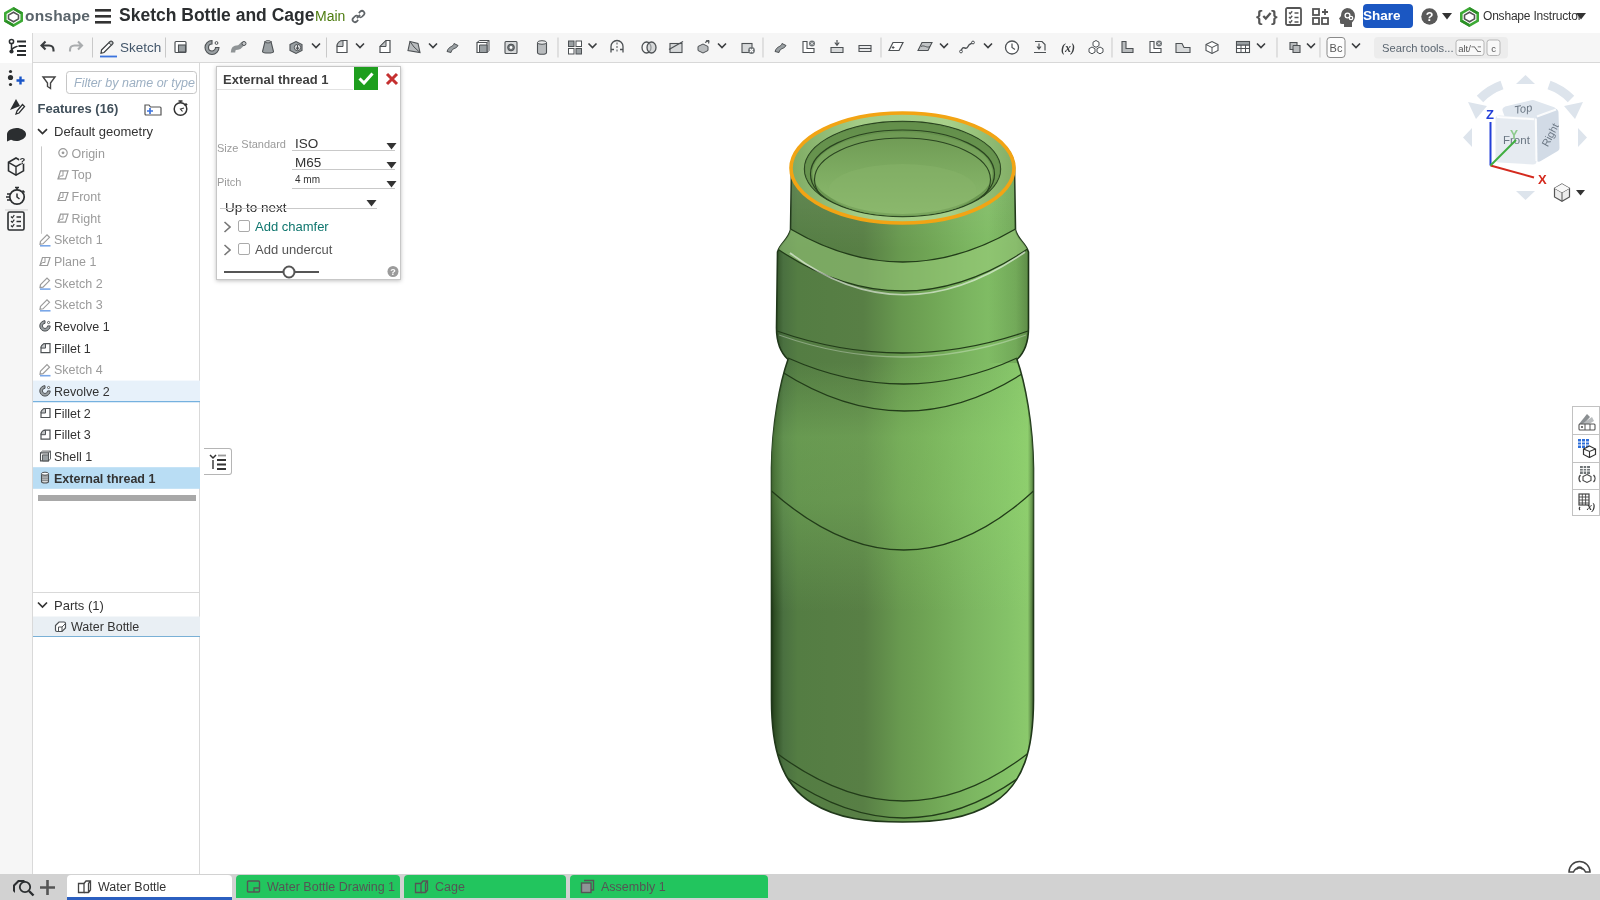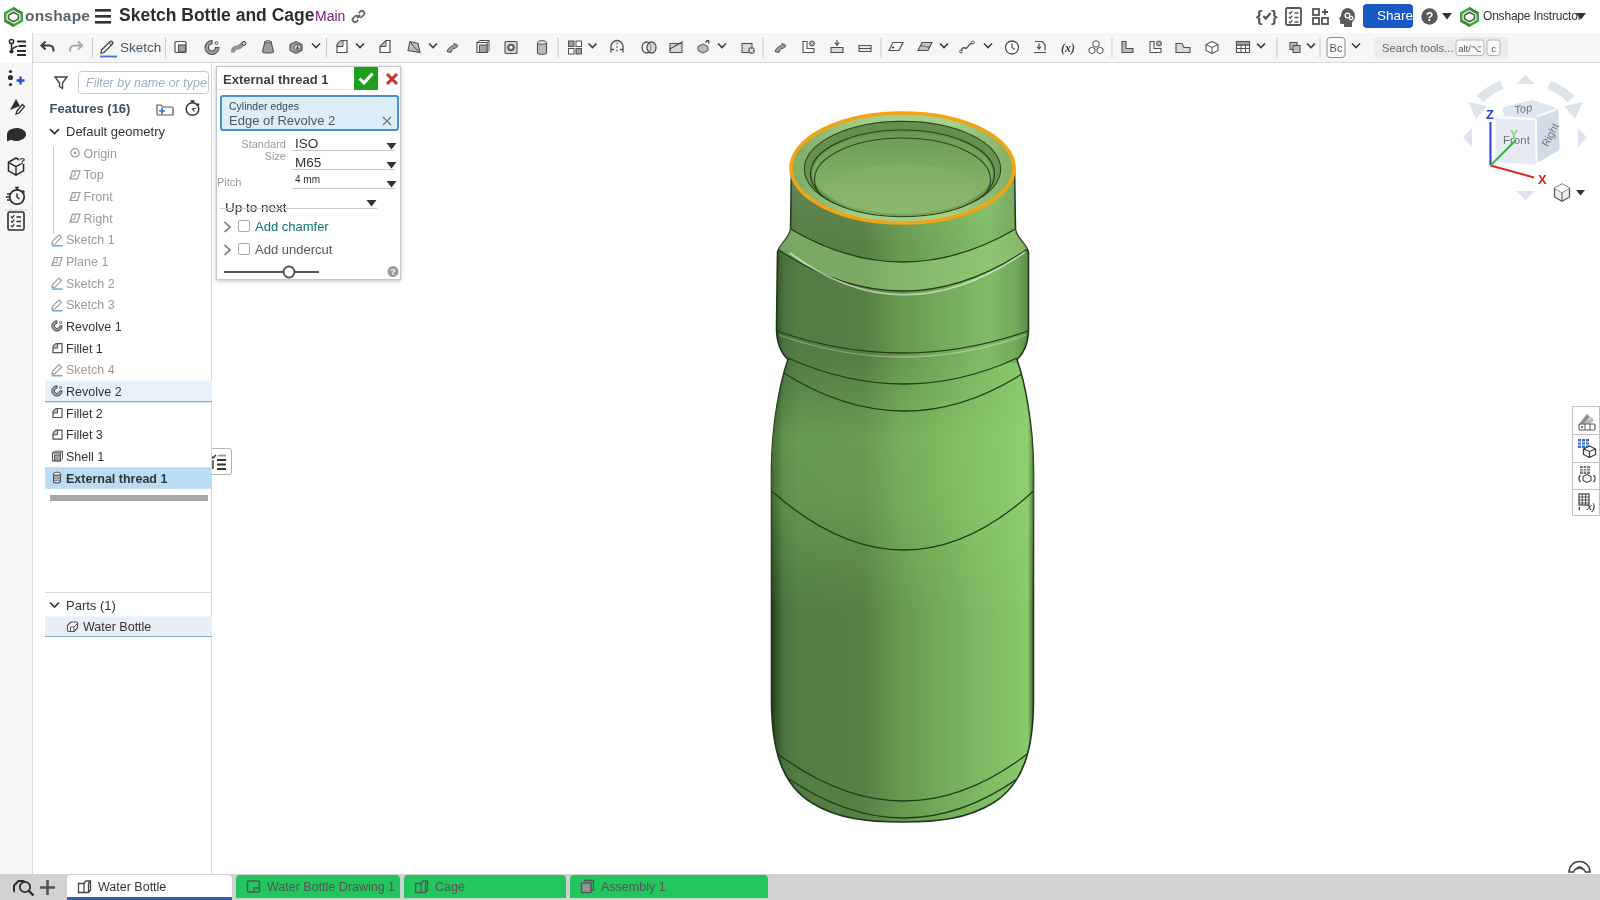--- a/index.html
+++ b/index.html
@@ -2,21 +2,21 @@
 <html><head>
 <meta charset="utf-8">
 <style>
 * { margin:0; padding:0; box-sizing:border-box; }
 html,body { width:1600px; height:900px; overflow:hidden; background:#fff;
   font-family:"Liberation Sans", sans-serif; }
 .abs { position:absolute; }
 #topbar { position:absolute; left:0; top:0; width:1600px; height:33px; background:#fff; }
 #toolbar { position:absolute; left:0; top:33px; width:1600px; height:30px; background:#f6f6f6; border-bottom:1px solid #d8d8d8; }
 #leftstrip { position:absolute; left:0; top:63px; width:33px; height:811px; background:#f6f6f6; border-right:1px solid #d9d9d9; }
-#panel { position:absolute; left:33px; top:63px; width:167px; height:811px; background:#fff; border-right:1px solid #d9d9d9;margin-left:12px; }
+#panel { position:absolute; left:33px; top:63px; width:167px; height:811px; background:#fff; border-right:1px solid #d9d9d9; }
 #viewport { position:absolute; left:201px; top:63px; width:1399px; height:811px; background:#fff; }
 #bottombar { position:absolute; left:0; top:874px; width:1600px; height:26px; background:#d2d2d2; }
 #dlg { position:absolute; left:216px; top:66px; width:185px; height:214px; background:#fff;
   border:1px solid #c7c7c7; box-shadow:0 1px 4px rgba(0,0,0,.25); font-size:13px; color:#444; }
 .tab { position:absolute; top:1px; height:23px; background:#22c55e; border-radius:4px 4px 0 0;
   font-size:12.5px; color:#555; }
 .tab .tx { position:absolute; top:5px; white-space:nowrap; }
 </style>
 </head>
 <body>
@@ -216,21 +216,21 @@
     <path d="M9.5 5.2 L14.5 8.1 V11.9 L9.5 14.8 L4.5 11.9 V8.1 Z" fill="none" stroke="#555" stroke-width="1.6"></path>
     <path d="M9.5 0 L19 5.5 L16.4 7 L9.5 3 Z M0 14.5 L2.6 13 L9.5 17 L9.5 20 Z" fill="#2c8f27"></path>
   </svg>
   <div class="abs" style="left:25px;top:7px;font-size:15.5px;font-weight:bold;color:#5a646b;letter-spacing:.2px">onshape</div>
   <svg class="abs" style="left:95px;top:9px" width="16" height="15" viewBox="0 0 16 15">
     <rect x="0" y="0" width="16" height="2.6" fill="#333"></rect>
       <rect x="0" y="6" width="16" height="2.6" fill="#333"></rect>
       <rect x="0" y="12" width="16" height="2.6" fill="#333"></rect>
   </svg>
   <div class="abs" style="left:119px;top:5px;font-size:17.5px;font-weight:bold;color:#2b2e30">Sketch Bottle and Cage</div>
-  <div class="abs" style="left:315px;top:8px;font-size:14px;color:#701a75">Main</div>
+  <div class="abs" style="left:315px;top:8px;font-size:14px;color:#4d7c0f">Main</div>
   <svg class="abs" style="left:351px;top:9px" width="15" height="15" viewBox="0 0 24 24" fill="none" stroke="#5f6468" stroke-width="2.8">
     <path d="M9.5 14.5 L14.5 9.5"></path>
     <path d="M12.5 6.5 l2.5-2.5 a3.9 3.9 0 0 1 5.5 5.5 L18 12 a3.9 3.9 0 0 1-5.5 0"></path>
     <path d="M11.5 17.5 L9 20 a3.9 3.9 0 0 1-5.5-5.5 L6 12 a3.9 3.9 0 0 1 5.5 0"></path>
   </svg>
 
   <svg class="abs" style="left:1256px;top:5px" width="22" height="22" viewBox="0 0 22 22">
     <text x="0" y="17" font-size="17" font-weight="bold" fill="#555" font-family="Liberation Sans">{</text>
     <text x="15" y="17" font-size="17" font-weight="bold" fill="#555" font-family="Liberation Sans">}</text>
     <path d="M7.3 11 l2.5 2.6 L14.6 8" fill="none" stroke="#555" stroke-width="2.3"></path>
@@ -244,21 +244,21 @@
     <rect x="1" y="1" width="6" height="6" fill="none" stroke="#555" stroke-width="1.8"></rect>
     <rect x="1" y="10" width="6" height="6" fill="none" stroke="#555" stroke-width="1.8"></rect>
     <rect x="10" y="10" width="6" height="6" fill="none" stroke="#555" stroke-width="1.8"></rect>
     <path d="M13 1 v6 M10 4 h6" stroke="#555" stroke-width="1.8"></path>
   </svg>
   <svg class="abs" style="left:1338px;top:7px" width="19" height="20" viewBox="0 0 19 20">
     <path d="M9 1 a8 8 0 0 1 8 8 c0 3-1.5 5-3 6.5 L14 20 H6 l0-3 H4 c-2 0-2-1-2-2 v-2 L1 11.5 3 9 A8 8 0 0 1 9 1 Z" fill="#5c5c5c"></path>
     <circle cx="9.5" cy="8.5" r="2.4" fill="none" stroke="#fff" stroke-width="1.3"></circle>
     <circle cx="13" cy="11" r="1.7" fill="#5c5c5c" stroke="#fff" stroke-width="1.3"></circle>
   </svg>
-  <div class="abs" style="left:1363px;top:4px;width:50px;height:24px;background:#1b57c2;border-radius:4px;color:#fff;font-size:13.5px;font-weight:normal;text-align:right;line-height:24px">Share</div>
+  <div class="abs" style="left:1363px;top:4px;width:50px;height:24px;background:#1b57c2;border-radius:4px;color:#fff;font-size:13.5px;font-weight:bold;text-align:left;line-height:24px">Share</div>
   <svg class="abs" style="left:1421px;top:8px" width="17" height="17" viewBox="0 0 17 17">
     <circle cx="8.5" cy="8.5" r="8.2" fill="#595959"></circle>
     <text x="8.5" y="12.8" font-size="12.5" font-weight="bold" fill="#fff" text-anchor="middle" font-family="Liberation Sans">?</text>
   </svg>
   <svg class="abs" style="left:1442px;top:13px" width="10" height="7" viewBox="0 0 10 7">
       <path d="M0 0 h10 L5 6.5 Z" fill="#333"></path>
     </svg>
   <svg class="abs" style="left:1460px;top:7px" width="19" height="20" viewBox="0 0 19 20">
     <path d="M9.5 0 L19 5.5 V14.5 L9.5 20 L0 14.5 V5.5 Z" fill="#3daa35"></path>
     <path d="M9.5 3 L16.4 7 V13 L9.5 17 L2.6 13 V7 Z" fill="#fff"></path>
@@ -682,34 +682,27 @@
   <div class="abs" style="left:6px;top:5px;font-size:13px;font-weight:bold;color:#3f3f3f">External thread 1</div>
   <div class="abs" style="left:0;top:22px;width:136px;border-top:1px solid #e2e2e2"></div>
   <div class="abs" style="left:137px;top:0;width:24px;height:23px;background:#1e9e1e">
     <svg style="position:absolute;left:4px;top:5px" width="16" height="13" viewBox="0 0 16 13">
         <path d="M1.5 6.5 L6 11 L14.5 1.5" fill="none" stroke="#fff" stroke-width="3"></path>
       </svg>
   </div>
   <svg class="abs" style="left:168px;top:5px" width="14" height="14" viewBox="0 0 14 14">
       <path d="M2 2 L12 12 M12 2 L2 12" stroke="#c53030" stroke-width="3"></path>
     </svg>
-  <div class="abs" style="left:3px;top:28px;width:179px;height:36px;background:#ddeefa;border:2px solid #4a90d4;border-radius:3px">
-    <div class="abs" style="left:7px;top:3px;font-size:10.5px;color:#3c4a55">Cylinder edges</div>
-    <div class="abs" style="left:7px;top:16px;font-size:13px;color:#555">Edge of Revolve 2</div>
-    <svg class="abs" style="left:160px;top:19px" width="10" height="10" viewBox="0 0 10 10">
-        <path d="M1 1 L9 9 M9 1 L1 9" stroke="#777" stroke-width="1.3"></path>
-      </svg>
-  </div>
   <div class="abs" style="left:0;top:71px;width:69px;text-align:right;font-size:11px;color:#9b9b9b">Standard</div>
   <div class="abs" style="left:78px;top:69px;font-size:13.5px;color:#333">ISO</div>
   <div class="abs" style="left:75px;top:83px;width:103px;border-top:1px solid #c9c9c9"></div>
   <svg class="abs" style="left:169px;top:75px" width="11" height="8" viewBox="0 0 11 8">
       <path d="M0.5 1 h10 L5.5 7.5 Z" fill="#333"></path>
     </svg>
-  <div class="abs" style="left:0;top:83px;width:69px;text-align:right;font-size:11px;color:#9b9b9b">Size</div>
+  <div class="abs" style="left:0;top:75px;width:69px;text-align:left;font-size:11px;color:#9b9b9b">Size</div>
   <div class="abs" style="left:78px;top:88px;font-size:13.5px;color:#333">M65</div>
   <div class="abs" style="left:75px;top:102px;width:103px;border-top:1px solid #c9c9c9"></div>
   <svg class="abs" style="left:169px;top:94px" width="11" height="8" viewBox="0 0 11 8">
       <path d="M0.5 1 h10 L5.5 7.5 Z" fill="#333"></path>
     </svg>
   <div class="abs" style="left:0;top:109px;width:69px;text-align:left;font-size:11px;color:#9b9b9b">Pitch</div>
   <div class="abs" style="left:78px;top:107px;font-size:10px;color:#333">4 mm</div>
   <div class="abs" style="left:75px;top:121px;width:103px;border-top:1px solid #c9c9c9"></div>
   <svg class="abs" style="left:169px;top:113px" width="11" height="8" viewBox="0 0 11 8">
       <path d="M0.5 1 h10 L5.5 7.5 Z" fill="#333"></path>

